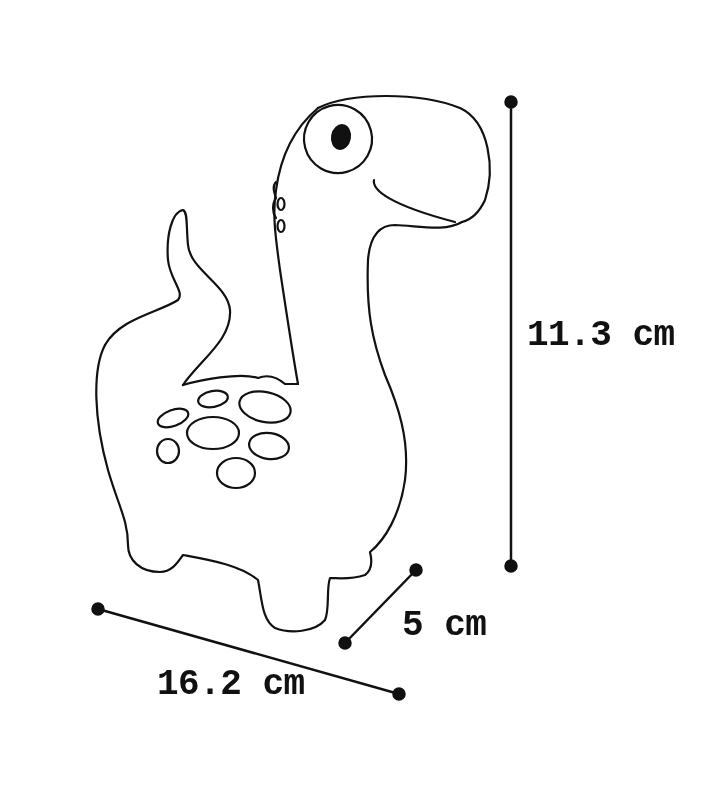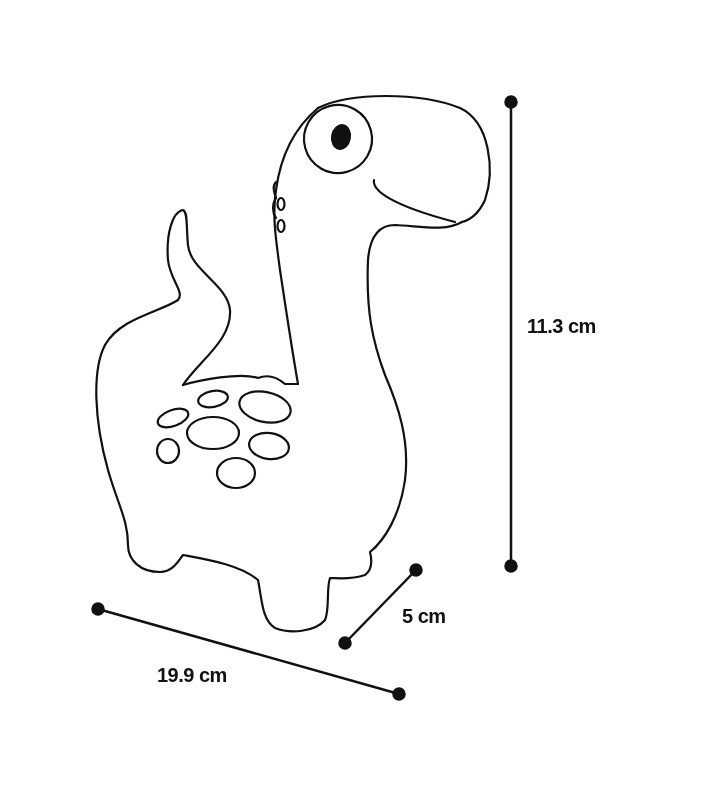--- a/index.html
+++ b/index.html
@@ -1,18 +1,18 @@
 <!DOCTYPE html>
 <html><head>
 <meta charset="utf-8">
 <style>
   html, body { margin:0; padding:0; background:#ffffff; }
   body { width:723px; height:800px; position:relative; overflow:hidden; font-family:"Liberation Sans", sans-serif; }
   svg.art { position:absolute; left:0; top:0; }
-  .label { position:absolute; color:#111; font-weight:bold; font-size:20px; letter-spacing:-0.5px; font-family:Liberation Sans, sans-serif; }
+  .label { position:absolute; color:#111; font-weight:bold; font-size:36px; letter-spacing:-0.5px; font-family:Liberation Mono, monospace; }
 </style>
 </head>
 <body>
 
 <svg class="art" width="723" height="800" viewBox="0 0 723 800">
   <g fill="none" stroke="#111" stroke-width="2.2" stroke-linecap="round" stroke-linejoin="round">
 
     <path d="M183 385 C 200 360, 232 340, 230 310 C 228 285, 190 270, 188 245 C 186 225, 188 212, 183 210 C 172 212, 166 235, 168 260 C 170 280, 185 292, 178 300 C 160 312, 120 318, 105 345"></path>
 
     <path d="M105 345 C 92 370, 94 420, 108 470 C 118 505, 128 520, 128 545 C 128 560, 140 572, 160 572 C 172 572, 178 562, 183 555 C 210 560, 240 565, 258 580 C 262 600, 262 620, 275 628 C 290 634, 315 632, 325 620 C 330 608, 326 590, 330 578 C 338 578, 350 580, 365 575 C 372 570, 372 560, 370 552 C 385 540, 400 515, 405 480 C 410 440, 398 405, 385 375 C 372 340, 366 310, 368 260 C 370 235, 380 225, 395 225 C 420 226, 445 232, 462 222"></path>
@@ -48,14 +48,14 @@
     <line x1="98" y1="609" x2="399" y2="694"></line>
     <circle cx="98" cy="609" r="5.5"></circle>
     <circle cx="399" cy="694" r="5.5"></circle>
     <line x1="345" y1="643" x2="416" y2="570"></line>
     <circle cx="345" cy="643" r="5.5"></circle>
     <circle cx="416" cy="570" r="5.5"></circle>
   </g>
 </svg>
 
 <div class="label" style="left:527px; top:315px;">11.3 cm</div>
-<div class="label" style="left:157px; top:664px;">19.9 cm</div>
+<div class="label" style="left:157px; top:664px;">16.2 cm</div>
 <div class="label" style="left:402px; top:605px;">5 cm</div>
 
 </body></html>

